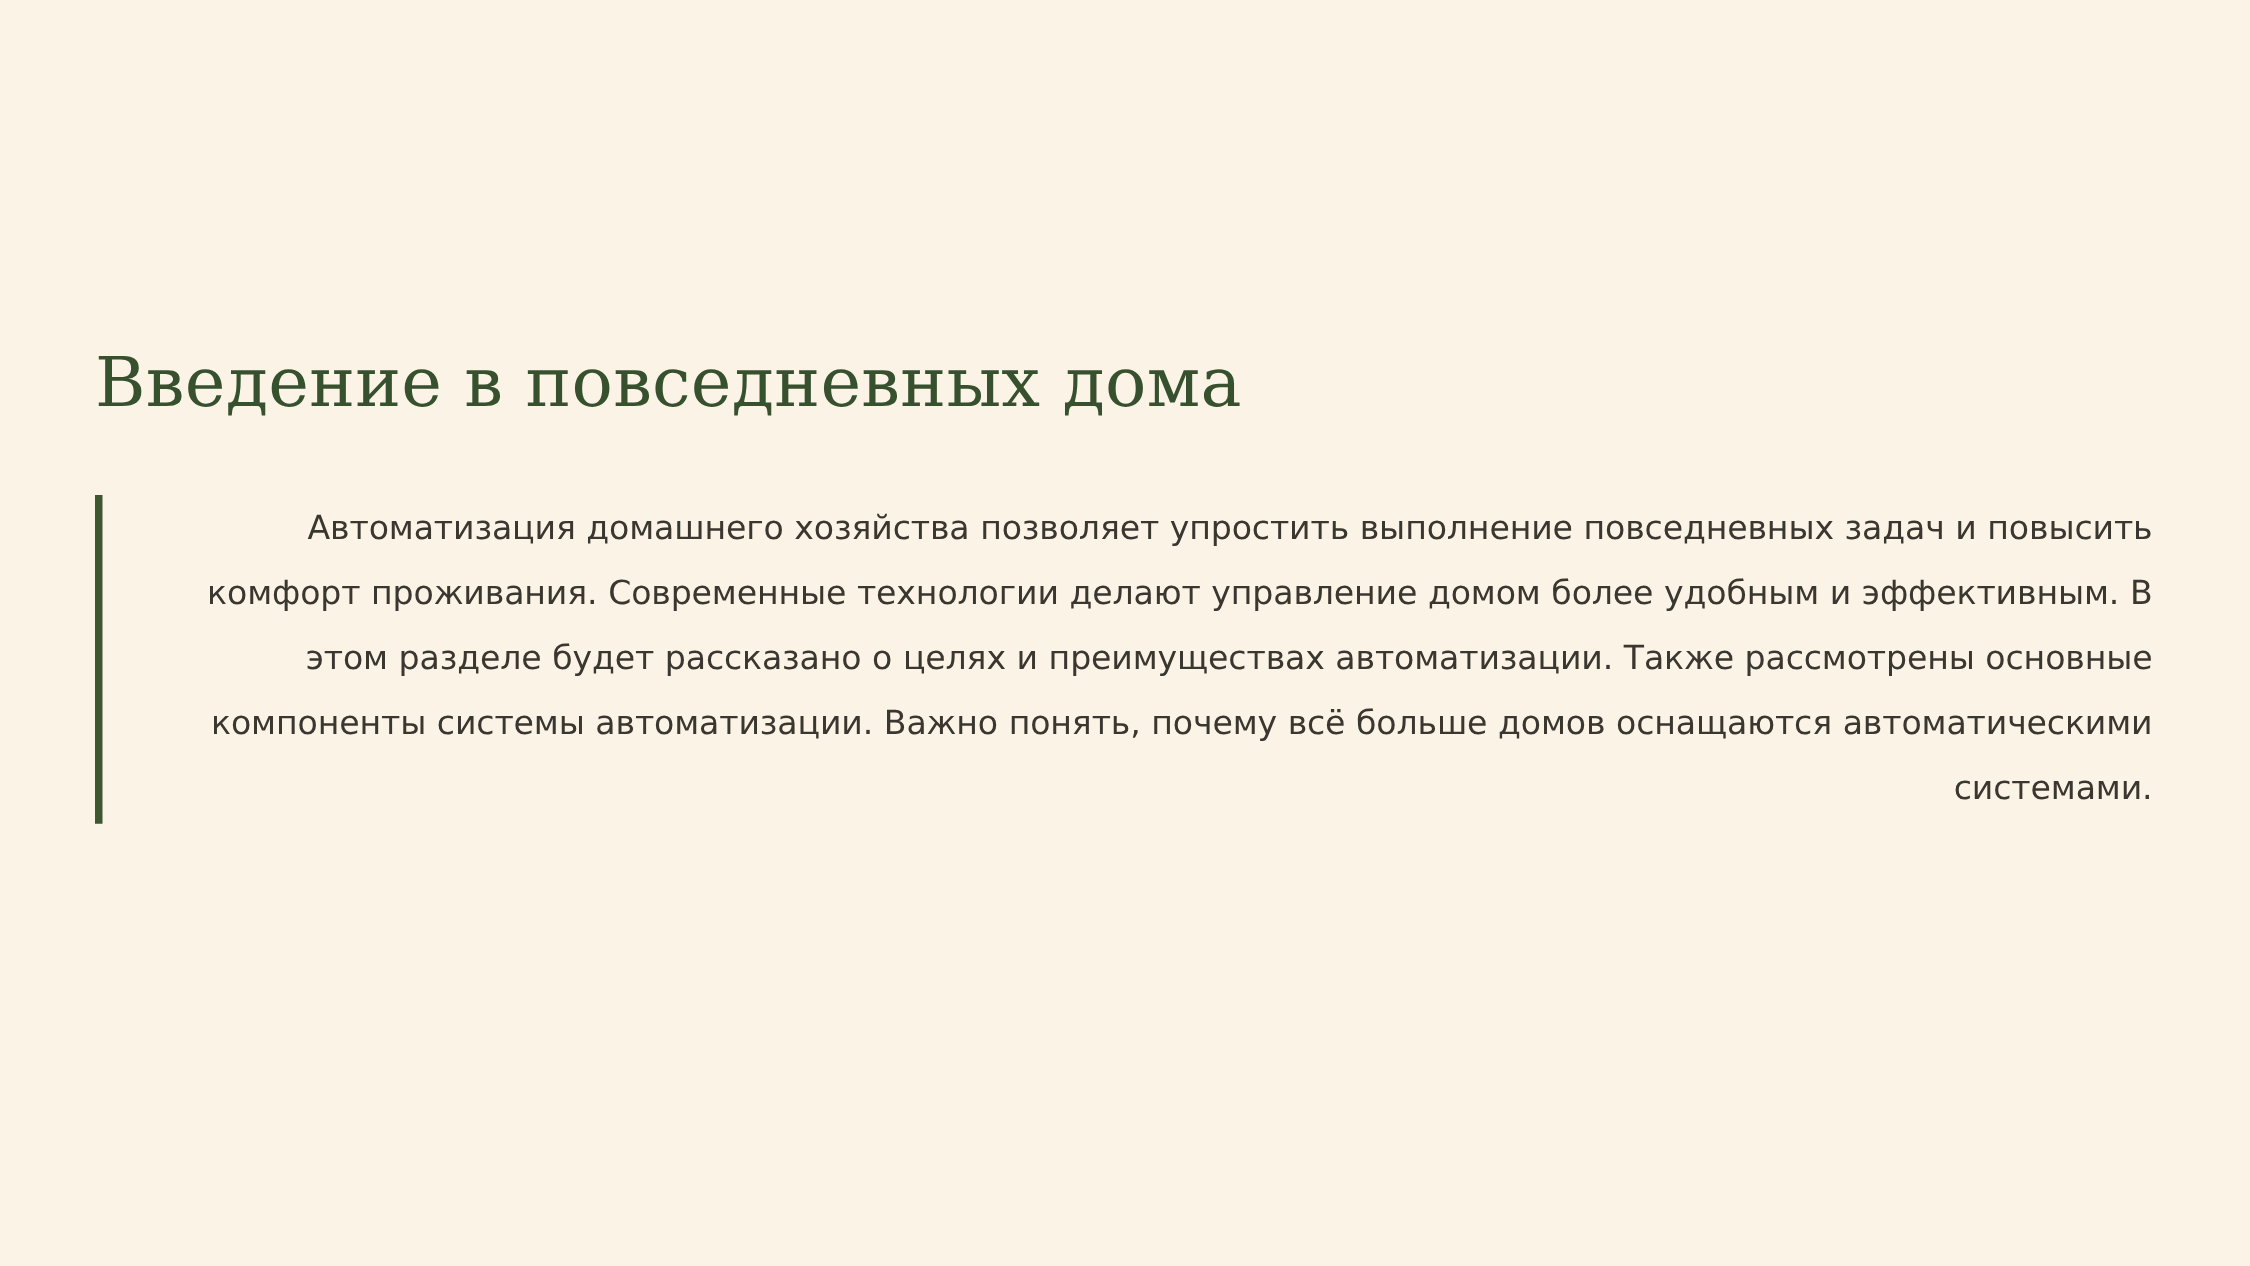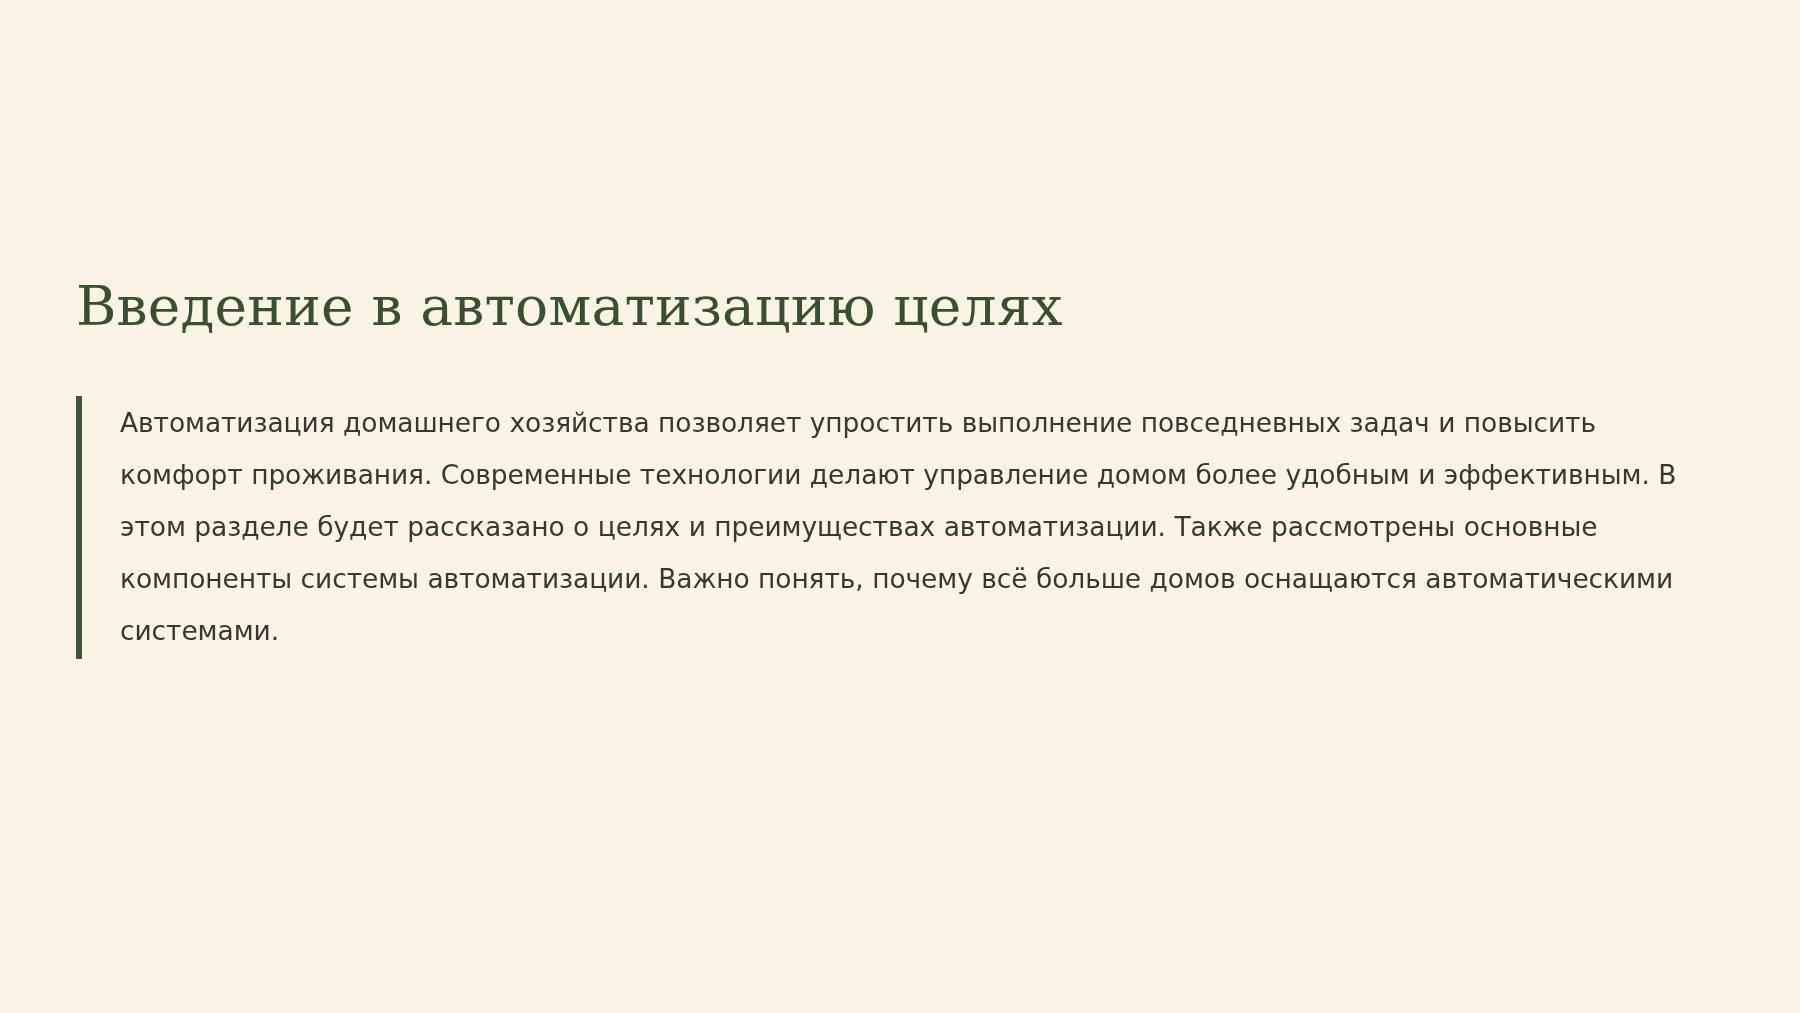--- a/index.html
+++ b/index.html
@@ -60,33 +60,33 @@
     padding-top: 1px;
     padding-bottom: 2px;
   }
 
   .callout-paragraph {
     margin: 0;
     font-family: "DejaVu Sans", "Liberation Sans", sans-serif;
     font-size: 26.5px;
     line-height: 52px;
     color: #3a3630;
-    text-align: left;
+    text-align: right;
     letter-spacing: -0.1px;
     word-spacing: 0.2px;
   }
 </style>
 </head>
 <body>
 
 <div class="page">
 
   <div class="content">
 
-    <h1 class="section-heading">Введение в автоматизацию целях</h1>
+    <h1 class="section-heading">Введение в повседневных дома</h1>
 
     <div class="callout">
       <div class="callout-bar"></div>
       <div class="callout-body">
         <p class="callout-paragraph">Автоматизация домашнего хозяйства позволяет упростить выполнение повседневных задач и повысить комфорт проживания. Современные технологии делают управление домом более удобным и эффективным. В этом разделе будет рассказано о целях и преимуществах автоматизации. Также рассмотрены основные компоненты системы автоматизации. Важно понять, почему всё больше домов оснащаются автоматическими системами.</p>
       </div>
     </div>
 
   </div>
 

